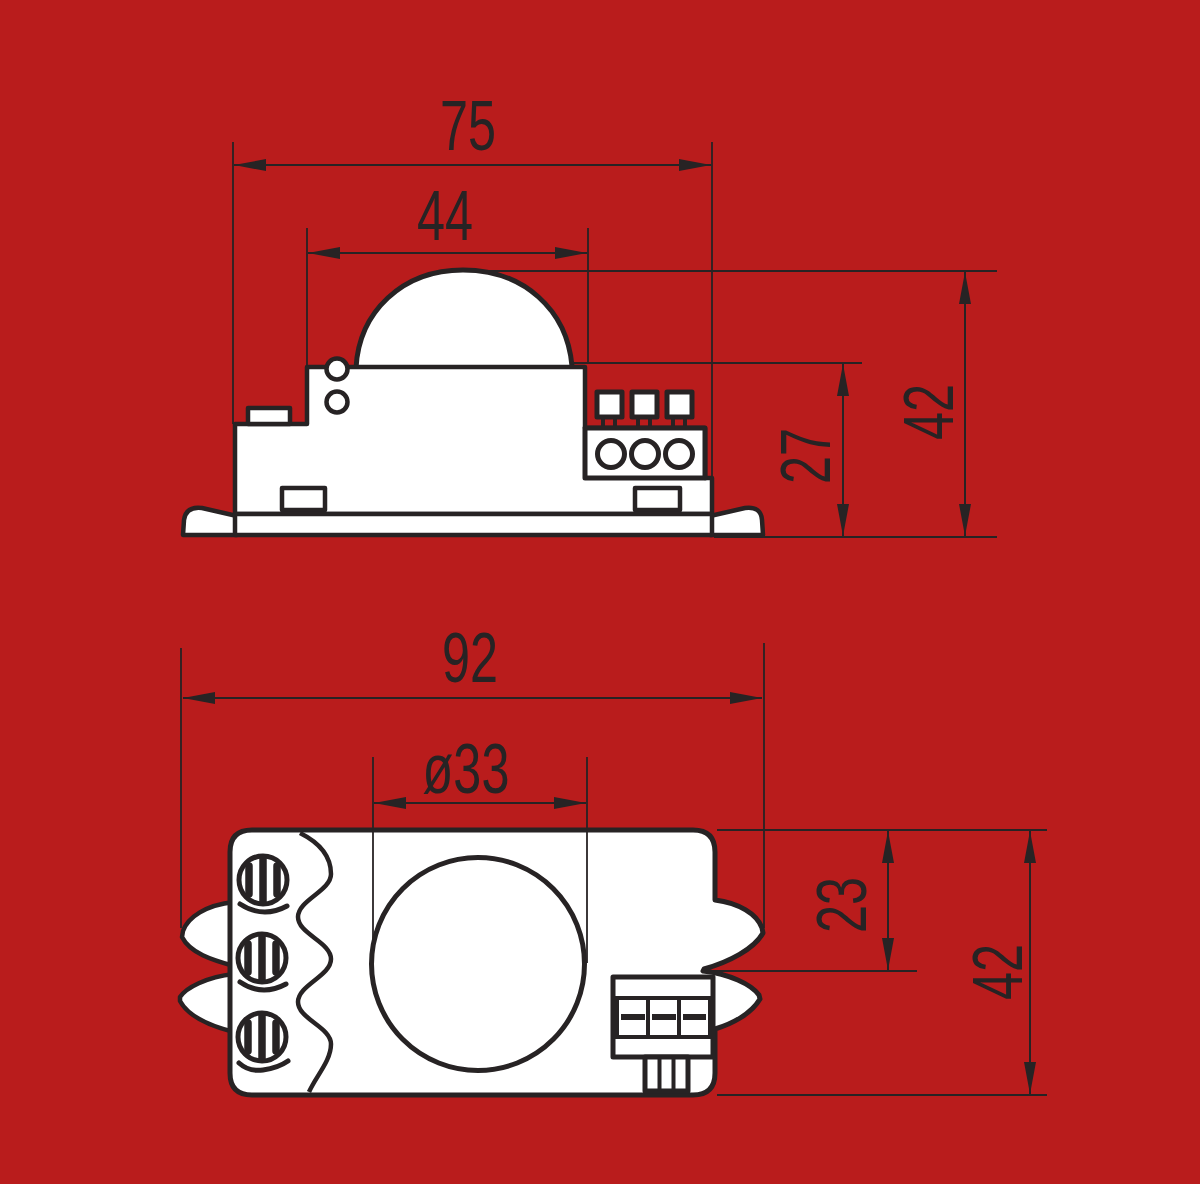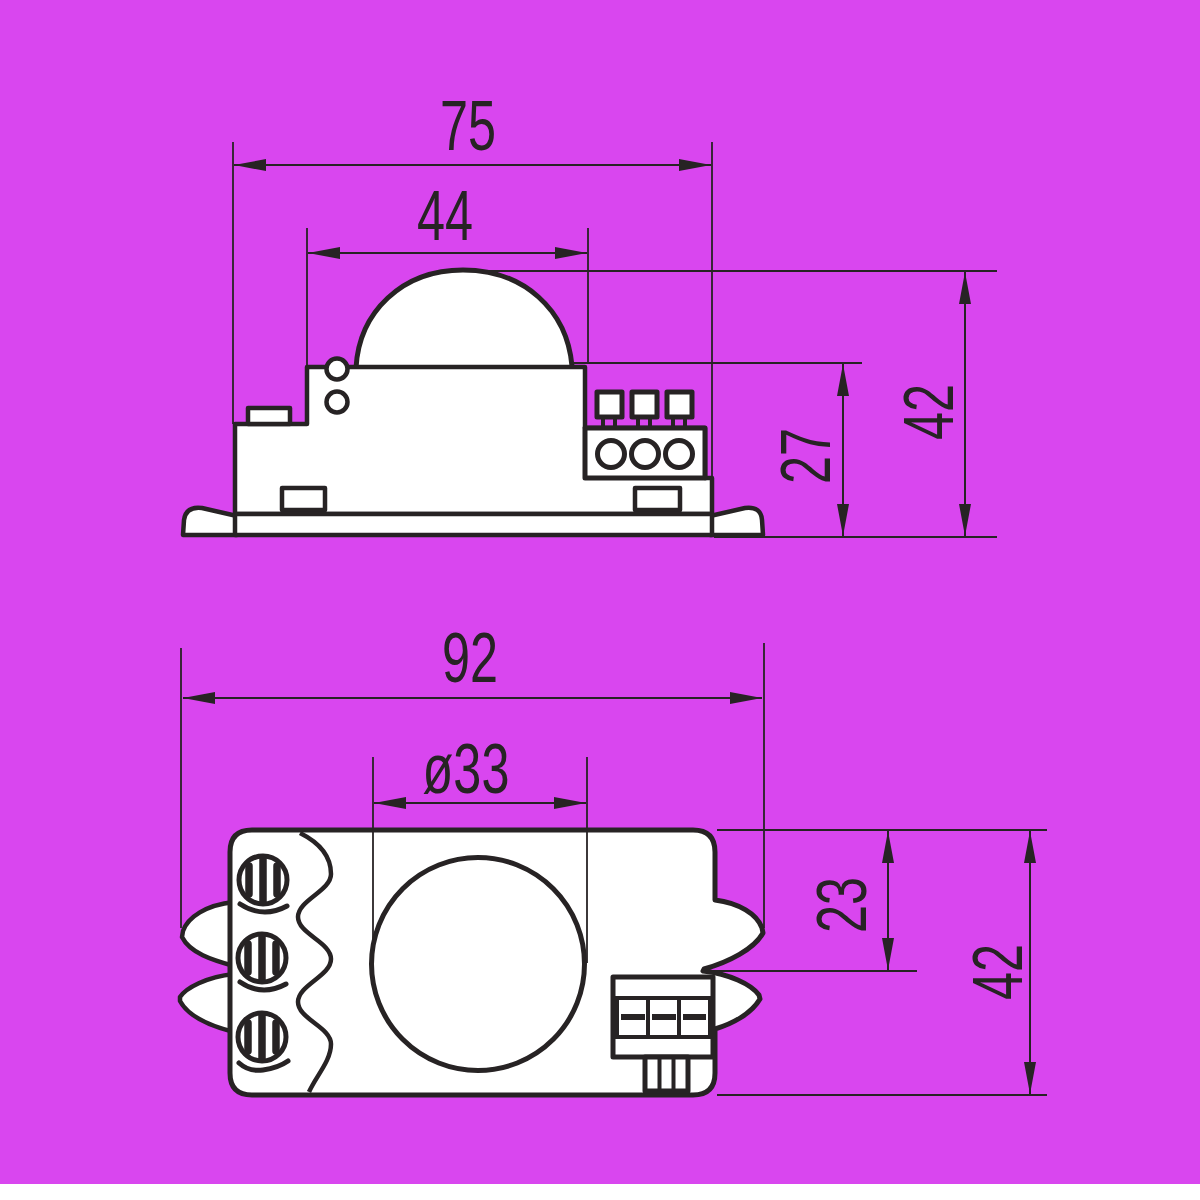--- a/index.html
+++ b/index.html
@@ -1,16 +1,16 @@
 <!DOCTYPE html>
 <html><head>
 <meta charset="utf-8">
 <style>
   html,body{margin:0;padding:0;background:#ffffff;}
-  .stage{position:relative;width:1200px;height:1184px;background:#d946ef;overflow:hidden;}
+  .stage{position:relative;width:1200px;height:1184px;background:#b91c1c;overflow:hidden;}
   svg{position:absolute;left:0;top:0;}
   .thick{stroke:#272324;stroke-width:5;fill:#ffffff;stroke-linejoin:round;}
   .thick4{stroke:#272324;stroke-width:4.5;fill:#ffffff;stroke-linejoin:round;}
   .detail{stroke:#272324;stroke-width:4;fill:none;}
   .bar{stroke:#272324;stroke-width:7.5;stroke-linecap:round;fill:none;}
   .midbar{stroke:#272324;stroke-width:6;fill:none;}
   .swoosh{stroke:#272324;stroke-width:5;stroke-linecap:round;fill:none;}
   .dimline{stroke:#272324;stroke-width:2;fill:none;}
   .extline{stroke:#272324;stroke-width:1.8;fill:none;}
   .arrow{fill:#272324;stroke:none;}

